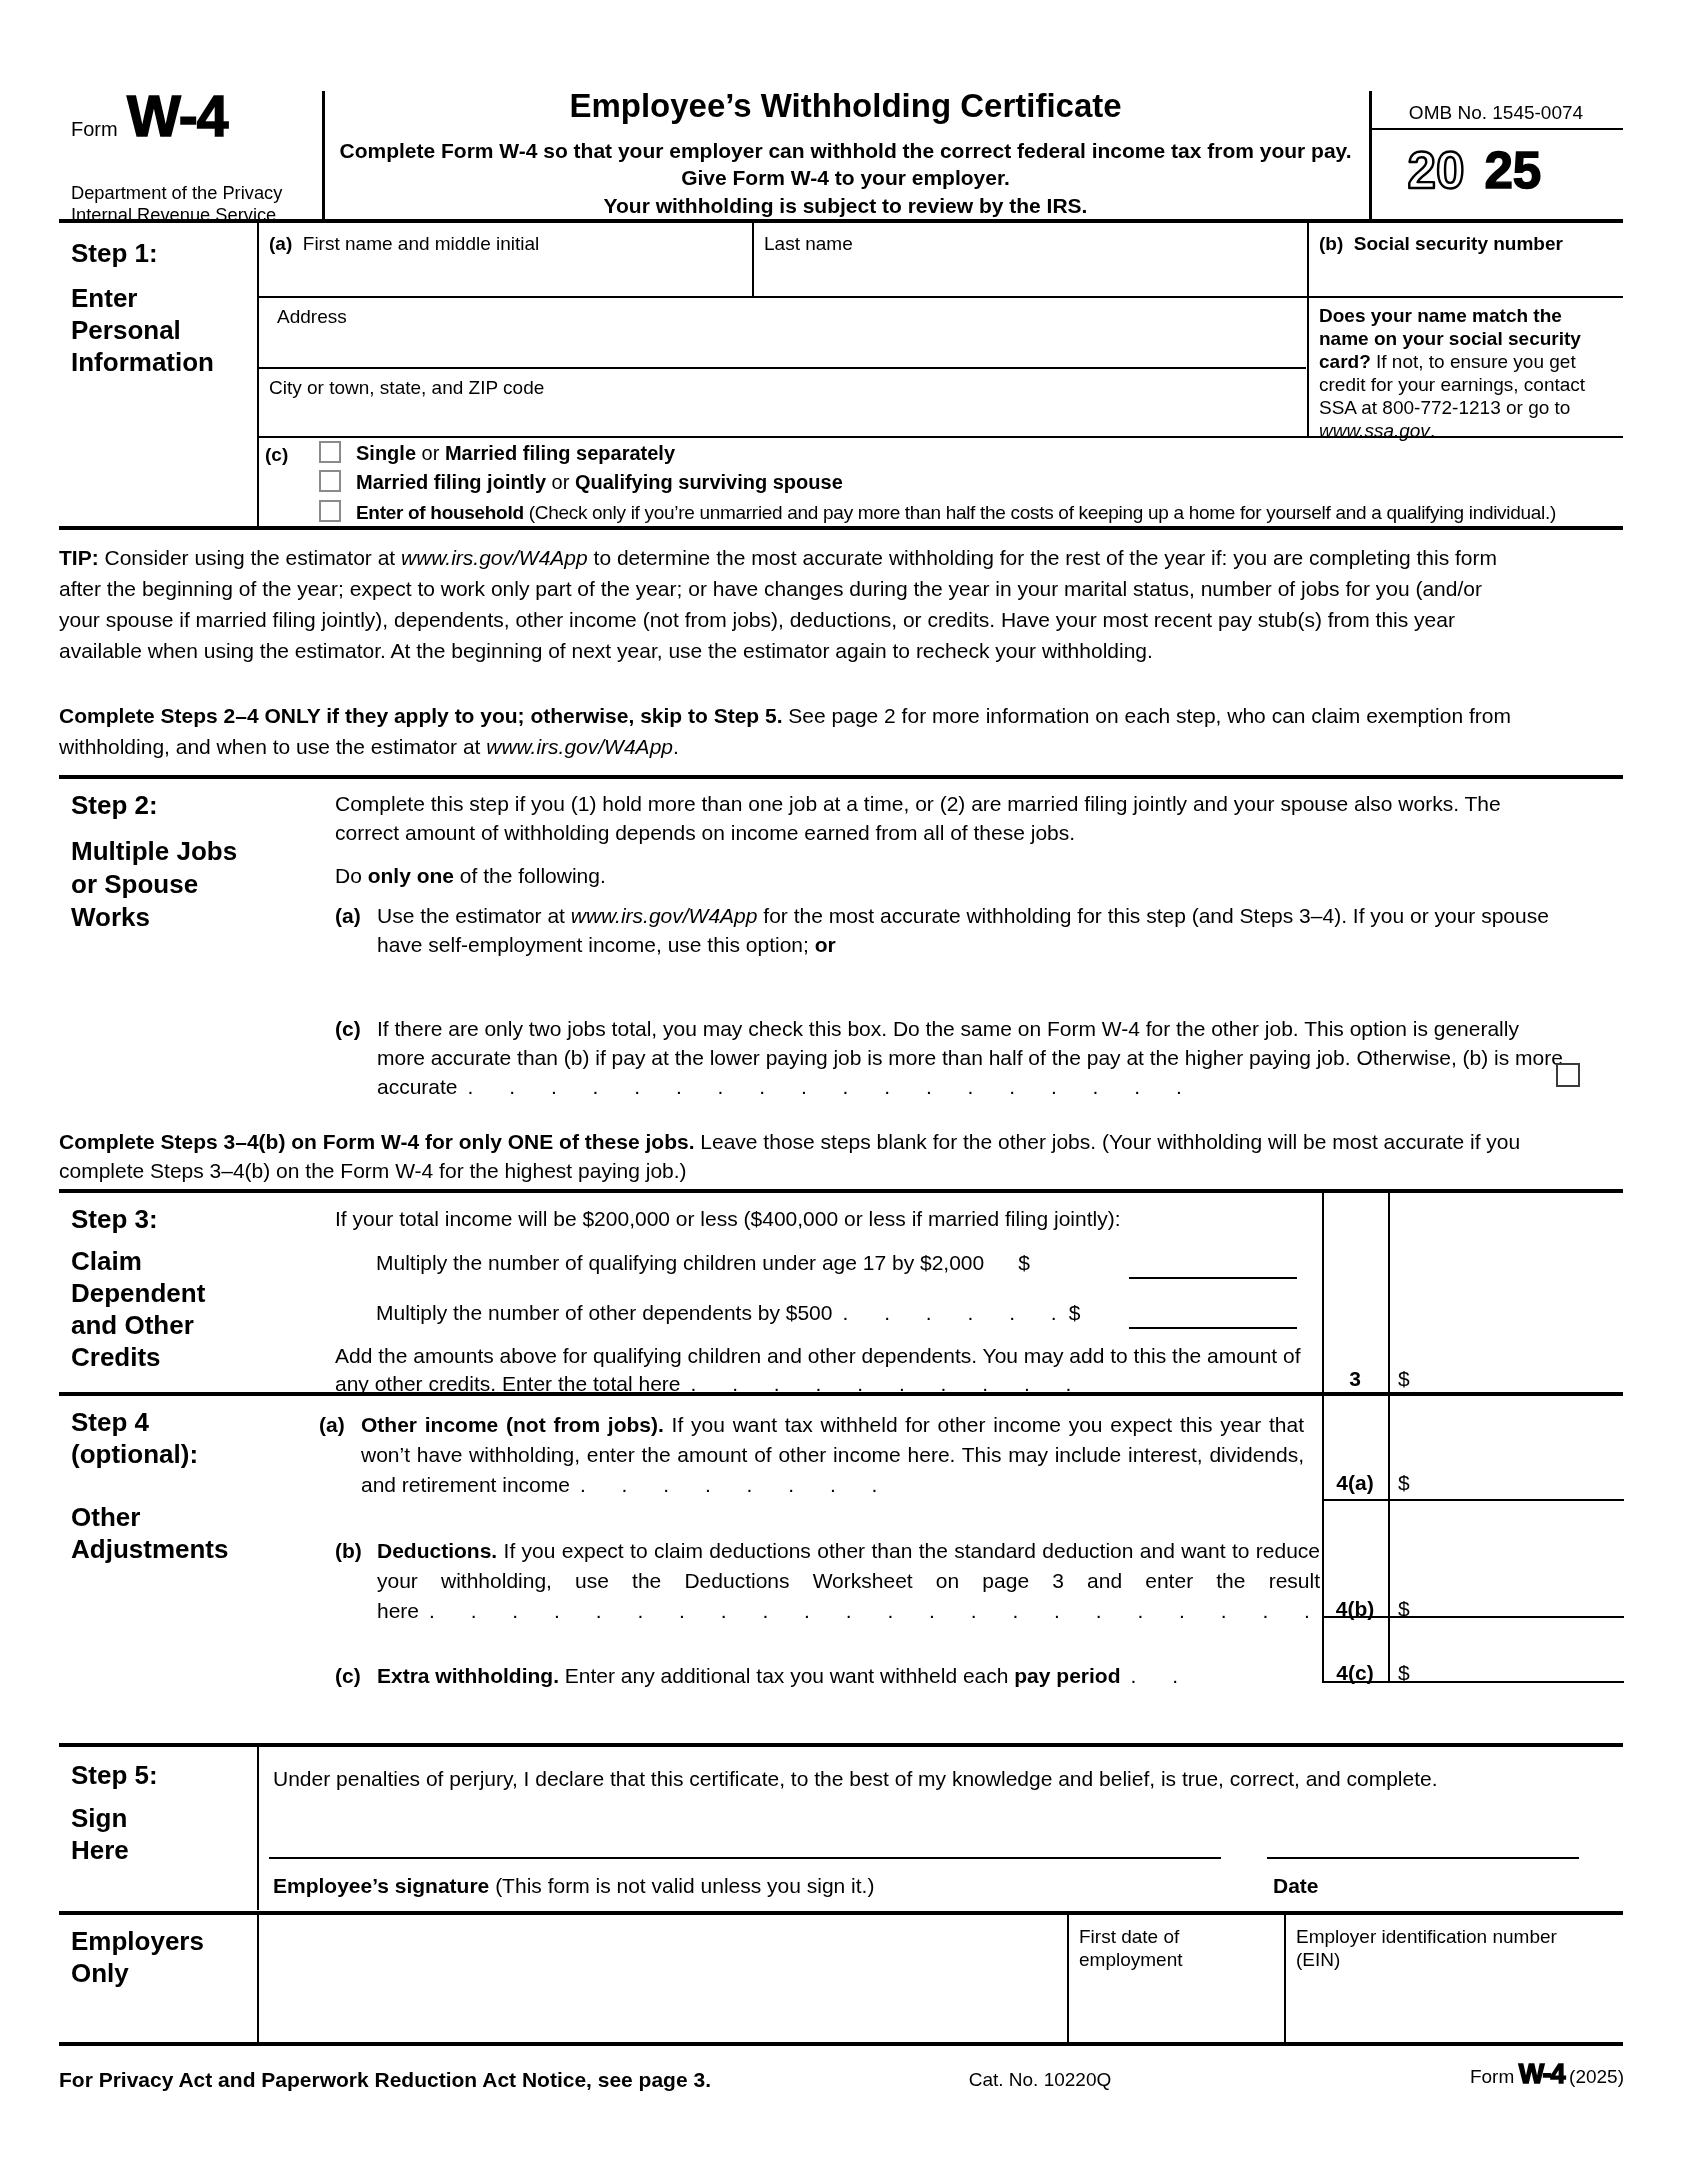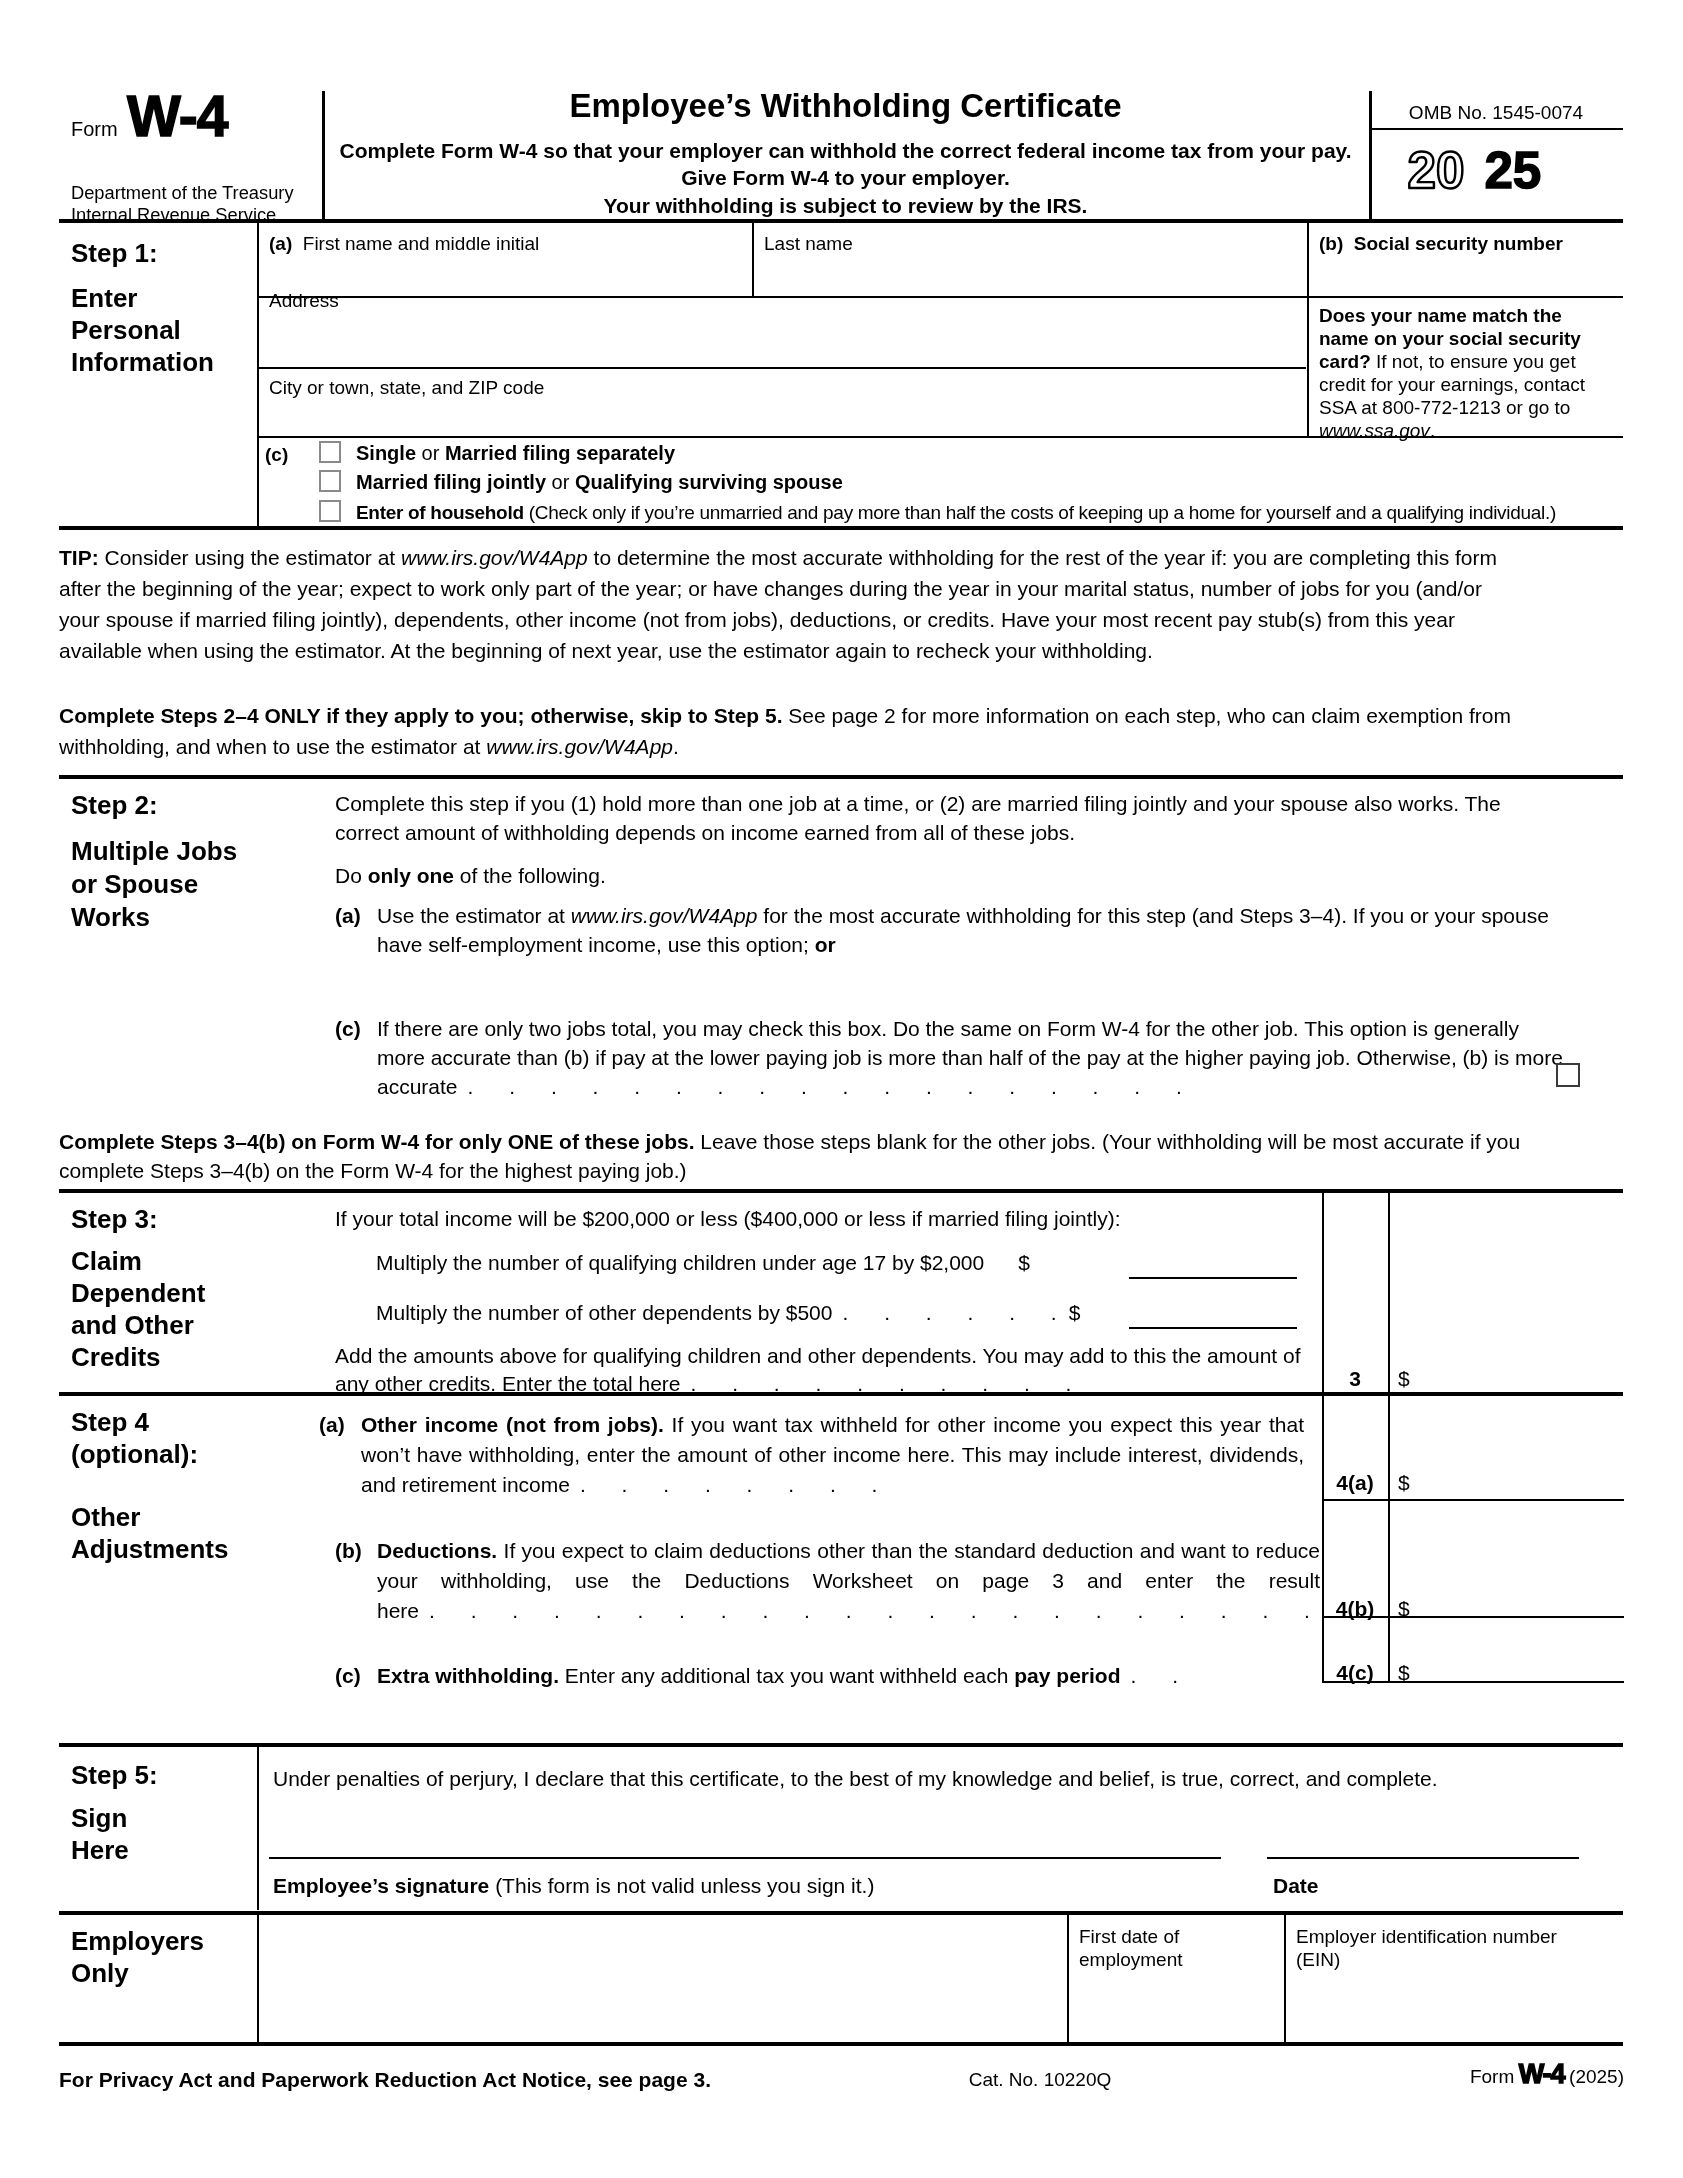--- a/index.html
+++ b/index.html
@@ -34,21 +34,21 @@
   .dollar{font-size:21px;}
   .wnum{font-weight:bold;-webkit-text-stroke:1.5px #000;letter-spacing:-1px;}
 </style>
 </head>
 <body>
 
 <div class="page">
 
   <span class="abs f20" style="left:71px;top:117px;">Form</span>
   <span class="abs wnum" style="left:127px;top:83px;font-size:57px;">W-4</span>
-  <div class="abs f18" style="left:71px;top:182px;">Department of the Treasury</div>
+  <div class="abs f18" style="left:71px;top:182px;">Department of the Privacy</div>
   <div class="abs f18" style="left:71px;top:204px;">Internal Revenue Service</div>
 
   <div class="vl wide" style="left:322px;top:91px;height:132px;"></div>
 
   <div class="abs title center" style="left:322px;top:87px;width:1047px;">Employee’s Withholding Certificate</div>
   <div class="abs sub center" style="left:322px;top:139px;width:1047px;">Complete Form W-4 so that your employer can withhold the correct federal income tax from your pay.</div>
   <div class="abs sub center" style="left:322px;top:166px;width:1047px;">Give Form W-4 to your employer.</div>
   <div class="abs sub center" style="left:322px;top:194px;width:1047px;text-align:center;">Your withholding is subject to review by the IRS.</div>
 
   <div class="vl wide" style="left:1369px;top:91px;height:132px;"></div>
@@ -76,21 +76,21 @@
   </div>
 
   <div class="vl" style="left:1307px;top:223px;height:213px;"></div>
   <div class="cellfield" style="left:1309px;top:225px;width:315px;height:70px;">
     <div class="f19 b" style="padding:7px 0 0 10px;">
       <span>(b)</span>&nbsp;&nbsp;<span>Social security number</span>
     </div>
   </div>
 
   <div class="hl thin" style="left:257px;top:296px;width:1366px;"></div>
-  <div class="cellfield" style="left:259px;top:282px;width:1045px;height:68px;">
+  <div class="cellfield" style="left:259px;top:298px;width:1045px;height:68px;padding-left:8px;">
     <div class="f19" style="padding:7px 0 0 10px;">Address</div>
   </div>
 
   <div class="abs f19" style="left:1319px;top:304px;width:297px;">
     <span class="b">Does your name match the name on your social security card?</span><span> If not, to ensure you get credit for your earnings, contact SSA at 800-772-1213 or go to </span><span class="i">www.ssa.gov</span><span>.</span>
   </div>
 
   <div class="hl thin" style="left:257px;top:367px;width:1049px;"></div>
   <div class="cellfield" style="left:259px;top:369px;width:1045px;height:64px;">
     <div class="f19" style="padding:7px 0 0 10px;">City or town, state, and ZIP code</div>

